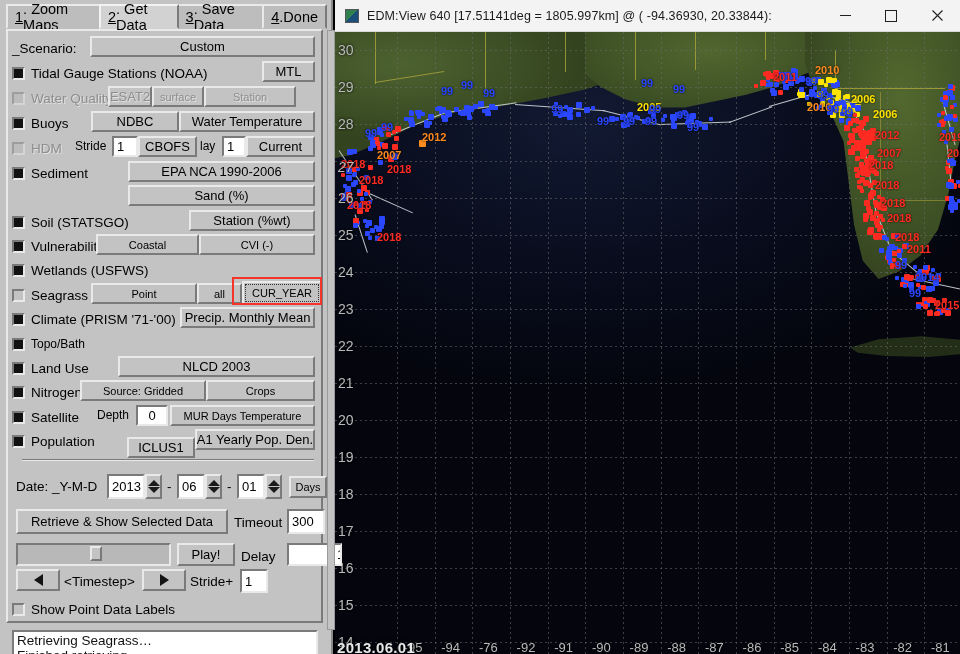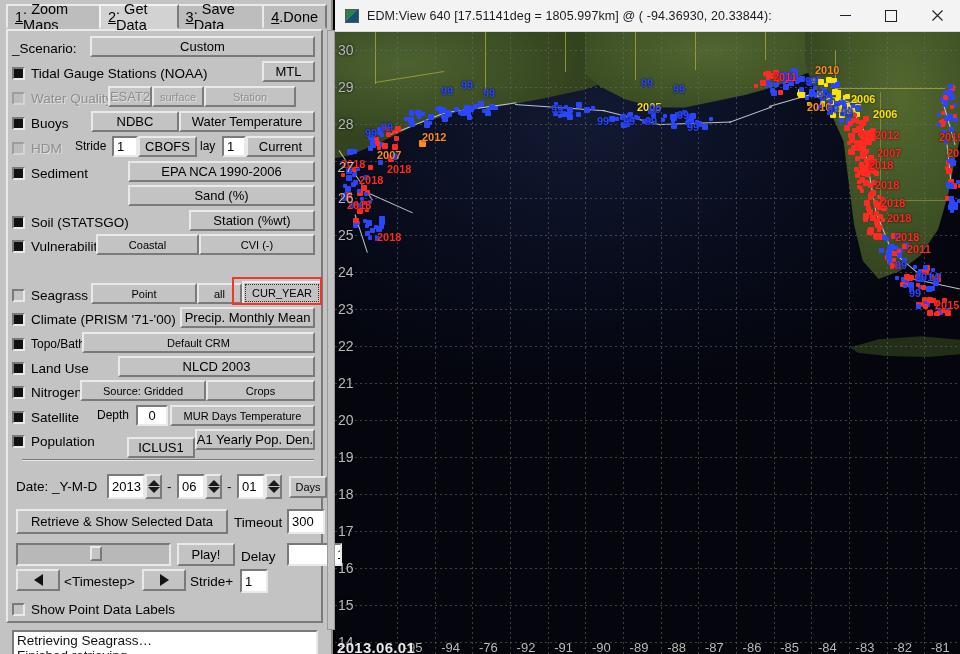--- a/index.html
+++ b/index.html
@@ -1035,40 +1035,43 @@
         </div>
         <div class="btn" style="position:absolute;left:181px;top:179px;width:126px;">Station (%wt)</div>
 
         <div class="row" style="top:204px;">
           <span class="chk on"></span>
           <span class="lab">Vulnerability</span>
         </div>
         <div class="btn sm" style="position:absolute;left:88px;top:203px;width:103px;">Coastal</div>
         <div class="btn sm" style="position:absolute;left:191px;top:203px;width:116px;">CVI (-)</div>
 
+        <div class="row" style="top:228px;">
+          <span class="chk on"></span>
+          <span class="lab">Wetlands (USFWS)</span>
+        </div>
 
         <div class="row" style="top:253px;">
           <span class="chk"></span>
           <span class="lab">Seagrass</span>
         </div>
         <div class="btn sm" style="position:absolute;left:83px;top:252px;width:106px;">Point</div>
         <div class="btn sm" style="position:absolute;left:189px;top:252px;width:45px;">all</div>
         <div class="btn sm focus" style="position:absolute;left:234px;top:250px;width:80px;height:24px;">CUR_YEAR</div>
 
         <div class="row" style="top:277px;">
           <span class="chk on"></span>
           <span class="lab">Climate (PRISM '71-'00)</span>
         </div>
         <div class="btn" style="position:absolute;left:172px;top:276px;width:135px;">Precip. Monthly Mean</div>
 
         <div class="row" style="top:302px;">
           <span class="chk on"></span>
           <span class="lab" style="font-size:12px;">Topo/Bath</span>
         </div>
-        <div class="btn sm" style="position:absolute;left:74px;top:301px;width:233px;">Default CRM</div>
 
         <div class="row" style="top:326px;">
           <span class="chk on"></span>
           <span class="lab">Land Use</span>
         </div>
         <div class="btn" style="position:absolute;left:110px;top:325px;width:197px;">NLCD 2003</div>
 
         <div class="row" style="top:350px;">
           <span class="chk on"></span>
           <span class="lab">Nitrogen</span>

